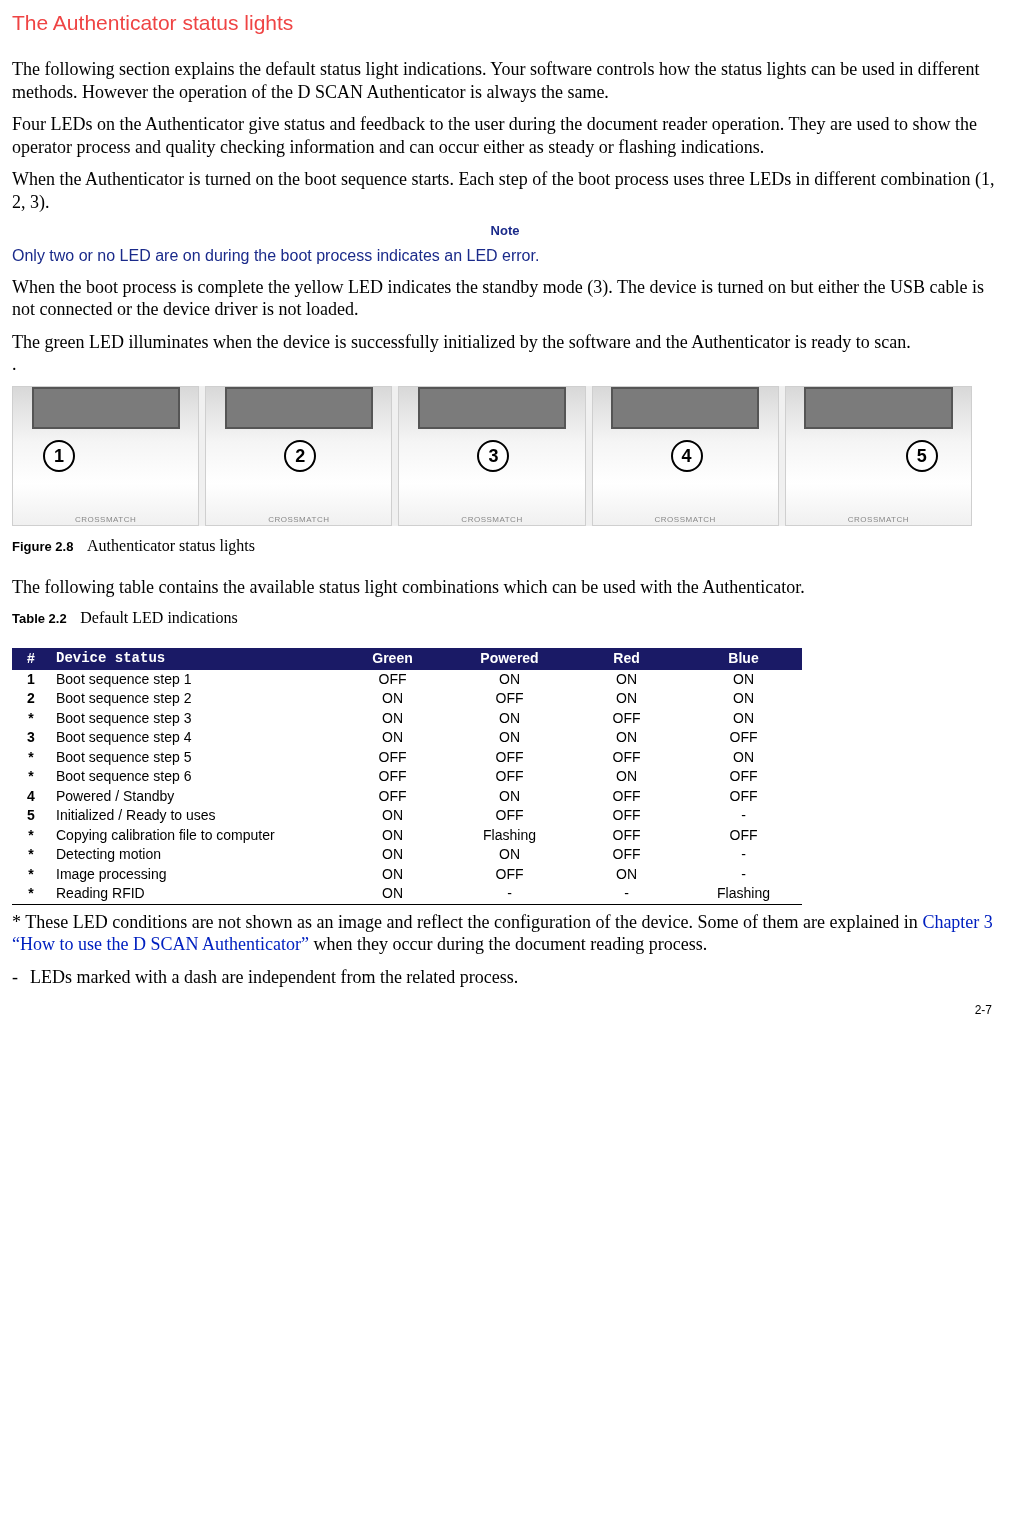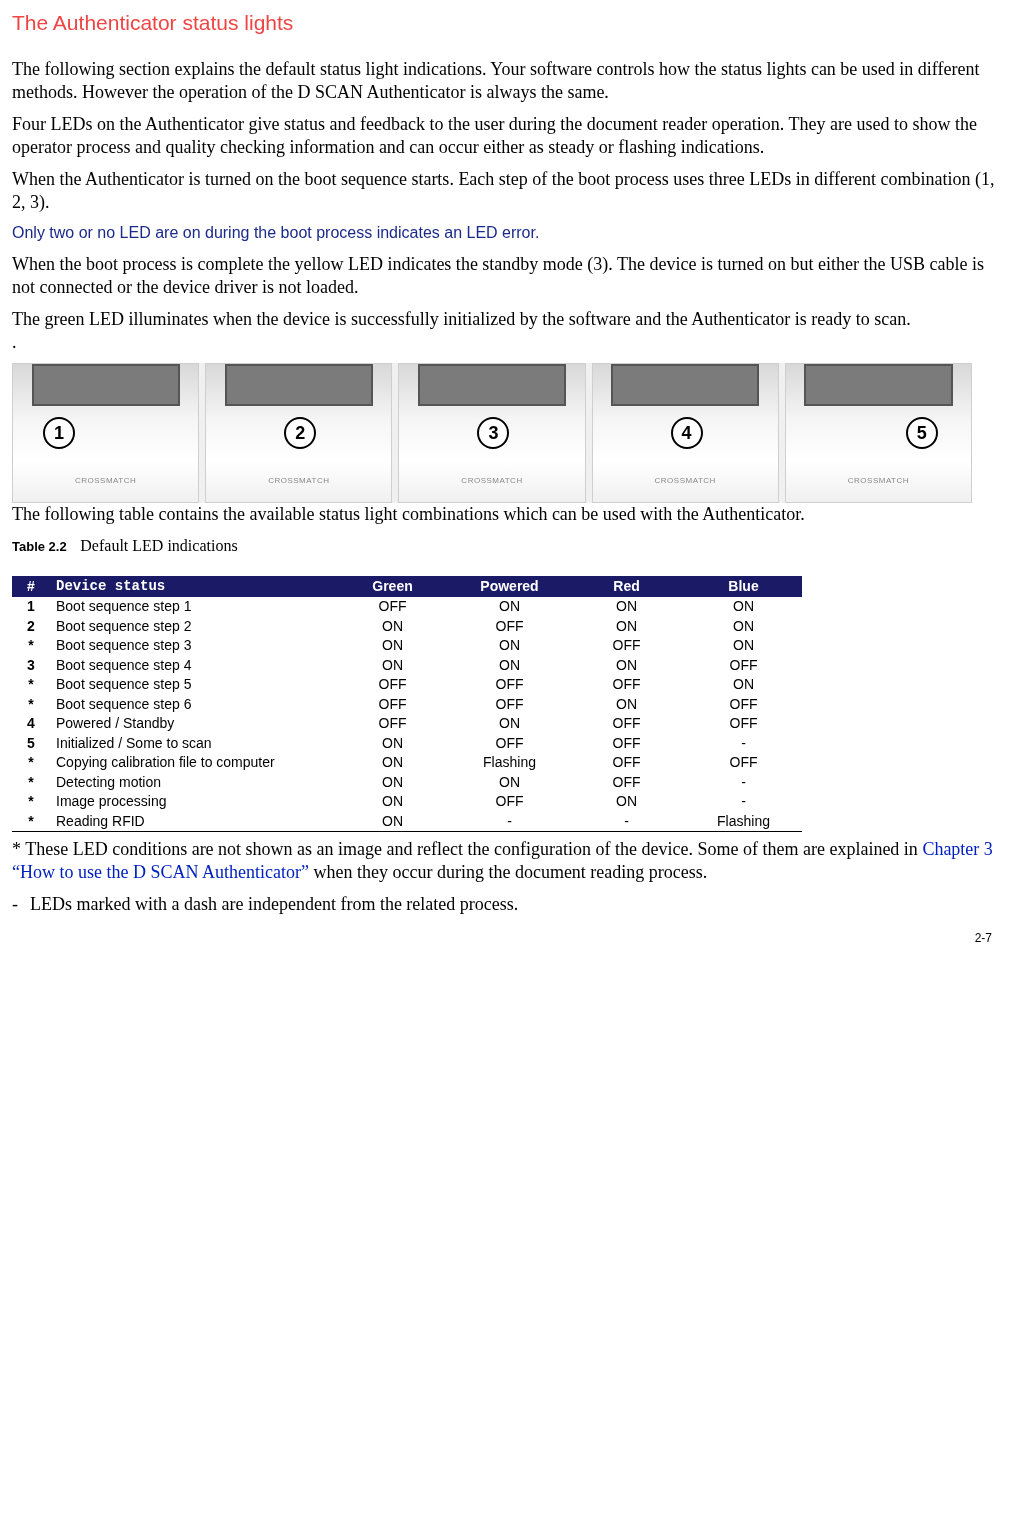--- a/index.html
+++ b/index.html
@@ -53,21 +53,21 @@
   .device::before {
     content: "";
     position: absolute;
     top: 0; left: 10%; right: 10%;
     height: 38px;
     background: #7b7b7b;
     border: 2px solid #555;
   }
   .brand {
     position: absolute;
-    bottom: 16px; left: 0; right: 0;
+    bottom: 0; left: 0; right: 0;
     text-align: center;
     font-family: Arial, sans-serif;
     font-size: 8px;
     color: #888;
     letter-spacing: 0.5px;
   }
   .cnum {
     position: absolute;
     top: 53px;
     width: 28px; height: 28px;
@@ -159,20 +159,21 @@
 </head>
 <body>
 <div class="page-wrap">
 
 <h1>The Authenticator status lights</h1>
 
 <p>The following section explains the default status light indications. Your software controls how the status lights can be used in different methods. However the operation of the D SCAN Authenticator is always the same.</p>
 <p>Four LEDs on the Authenticator give status and feedback to the user during the document reader operation. They are used to show the operator process and quality checking information and can occur either as steady or flashing indications.</p>
 <p>When the Authenticator is turned on the boot sequence starts. Each step of the boot process uses three LEDs in different combination (1, 2, 3).</p>
 
+<div class="note-label">Note</div>
 <div class="note-body">Only two or no LED are on during the boot process indicates an LED error.</div>
 
 <p>When the boot process is complete the yellow LED indicates the standby mode (3). The device is turned on but either the USB cable is not connected or the device driver is not loaded.</p>
 <p>
   <span>The green LED illuminates when the device is successfully initialized by the software and the Authenticator is ready to scan.</span><br>
   <span>.</span>
 </p>
 
 <div class="figure-row">
   <div class="device">
@@ -190,20 +191,24 @@
   <div class="device">
     <div class="brand">CROSSMATCH</div>
     <div class="cnum" style="left:78px">4</div>
   </div>
   <div class="device">
     <div class="brand">CROSSMATCH</div>
     <div class="cnum" style="left:120px">5</div>
   </div>
 </div>
 
+<div class="figure-caption">
+  <b>Figure 2.8</b>
+  <span class="desc">Authenticator status lights</span>
+</div>
 
 <p>The following table contains the available status light combinations which can be used with the Authenticator.</p>
 
 <div class="table-caption">
   <b>Table 2.2</b>
   <span class="desc">Default LED indications</span>
 </div>
 
 <table class="led">
   <thead>
@@ -268,21 +273,21 @@
         <tr>
           <td class="idx">4</td>
           <td class="status">Powered / Standby</td>
           <td class="v">OFF</td>
           <td class="v">ON</td>
           <td class="v">OFF</td>
           <td class="v">OFF</td>
         </tr>
         <tr>
           <td class="idx">5</td>
-          <td class="status">Initialized / Some to scan</td>
+          <td class="status">Initialized / Ready to uses</td>
           <td class="v">ON</td>
           <td class="v">OFF</td>
           <td class="v">OFF</td>
           <td class="v">-</td>
         </tr>
         <tr>
           <td class="idx">*</td>
           <td class="status">Copying calibration file to computer</td>
           <td class="v">ON</td>
           <td class="v">Flashing</td>

